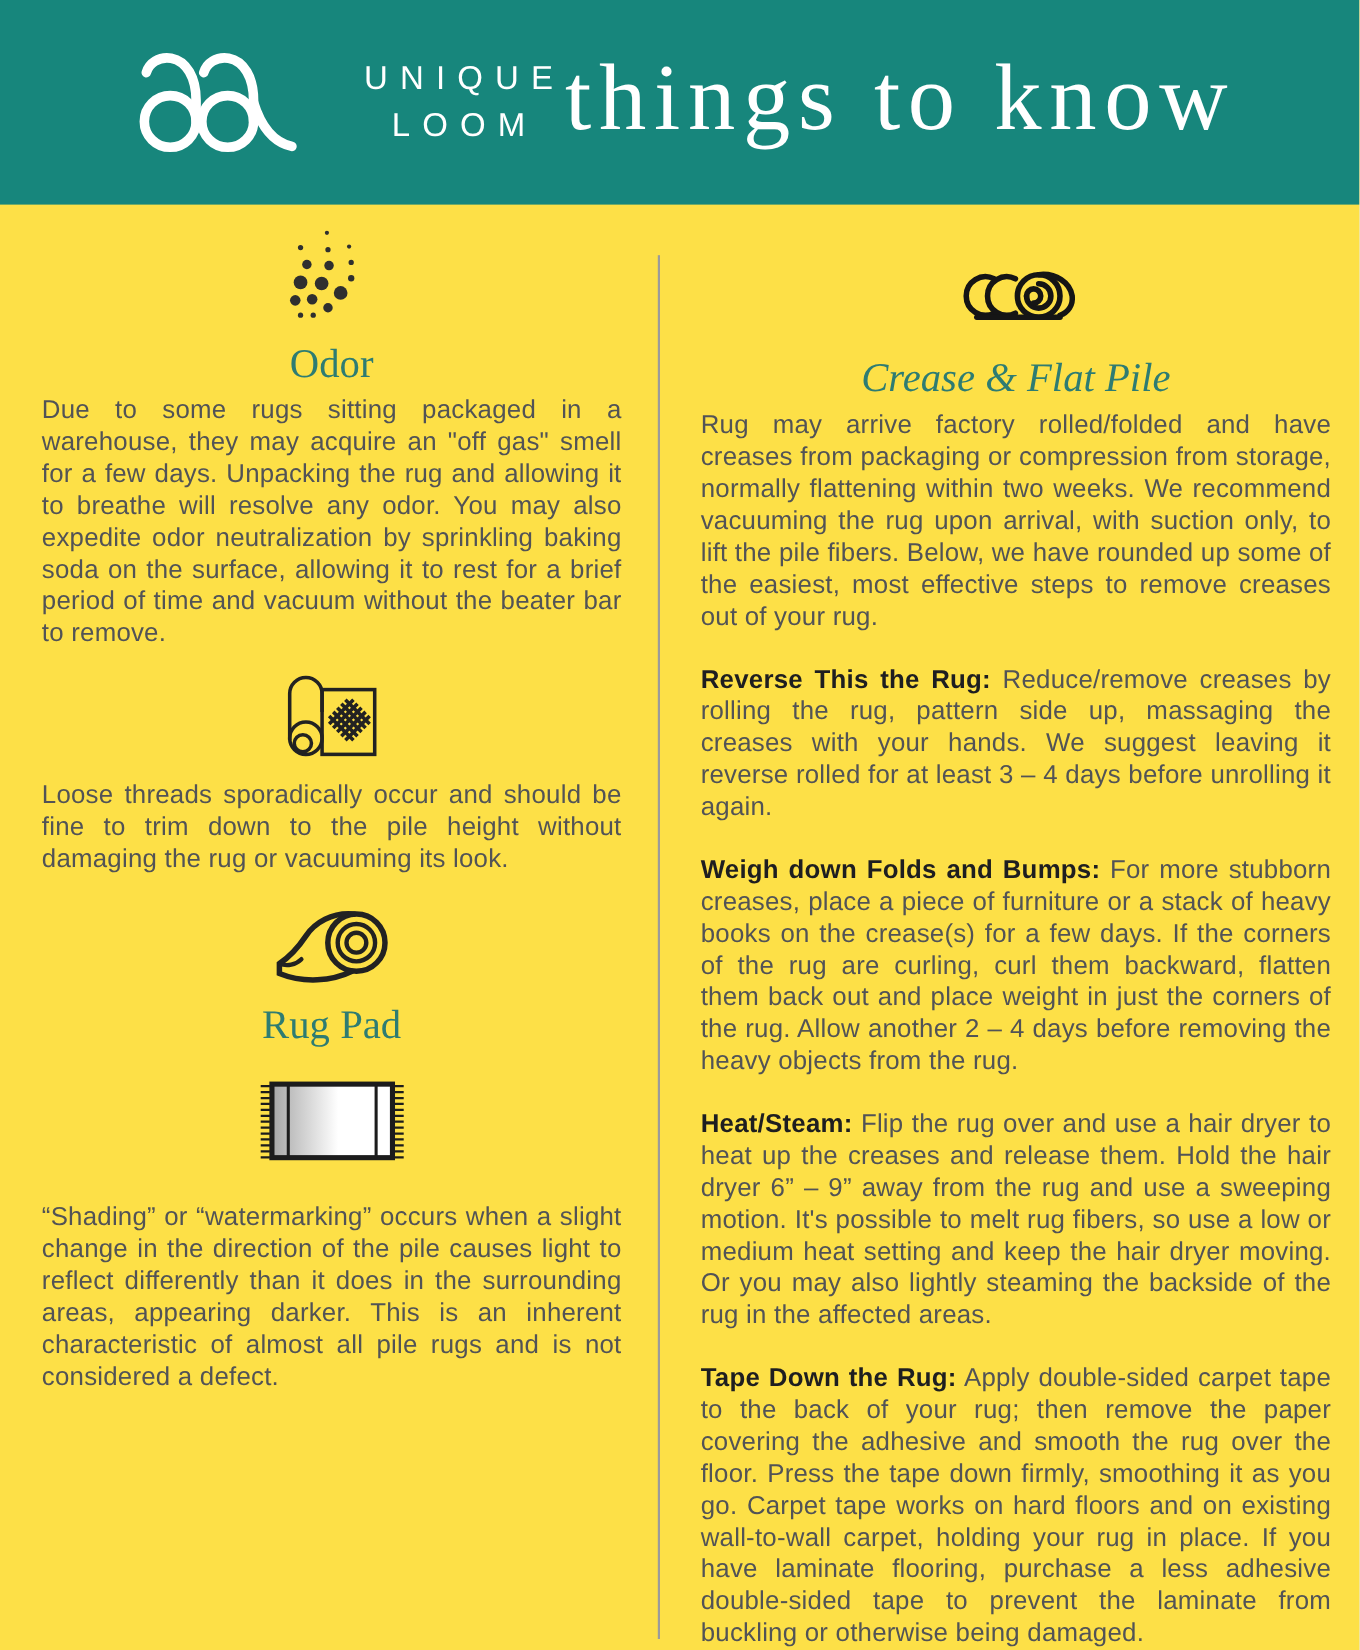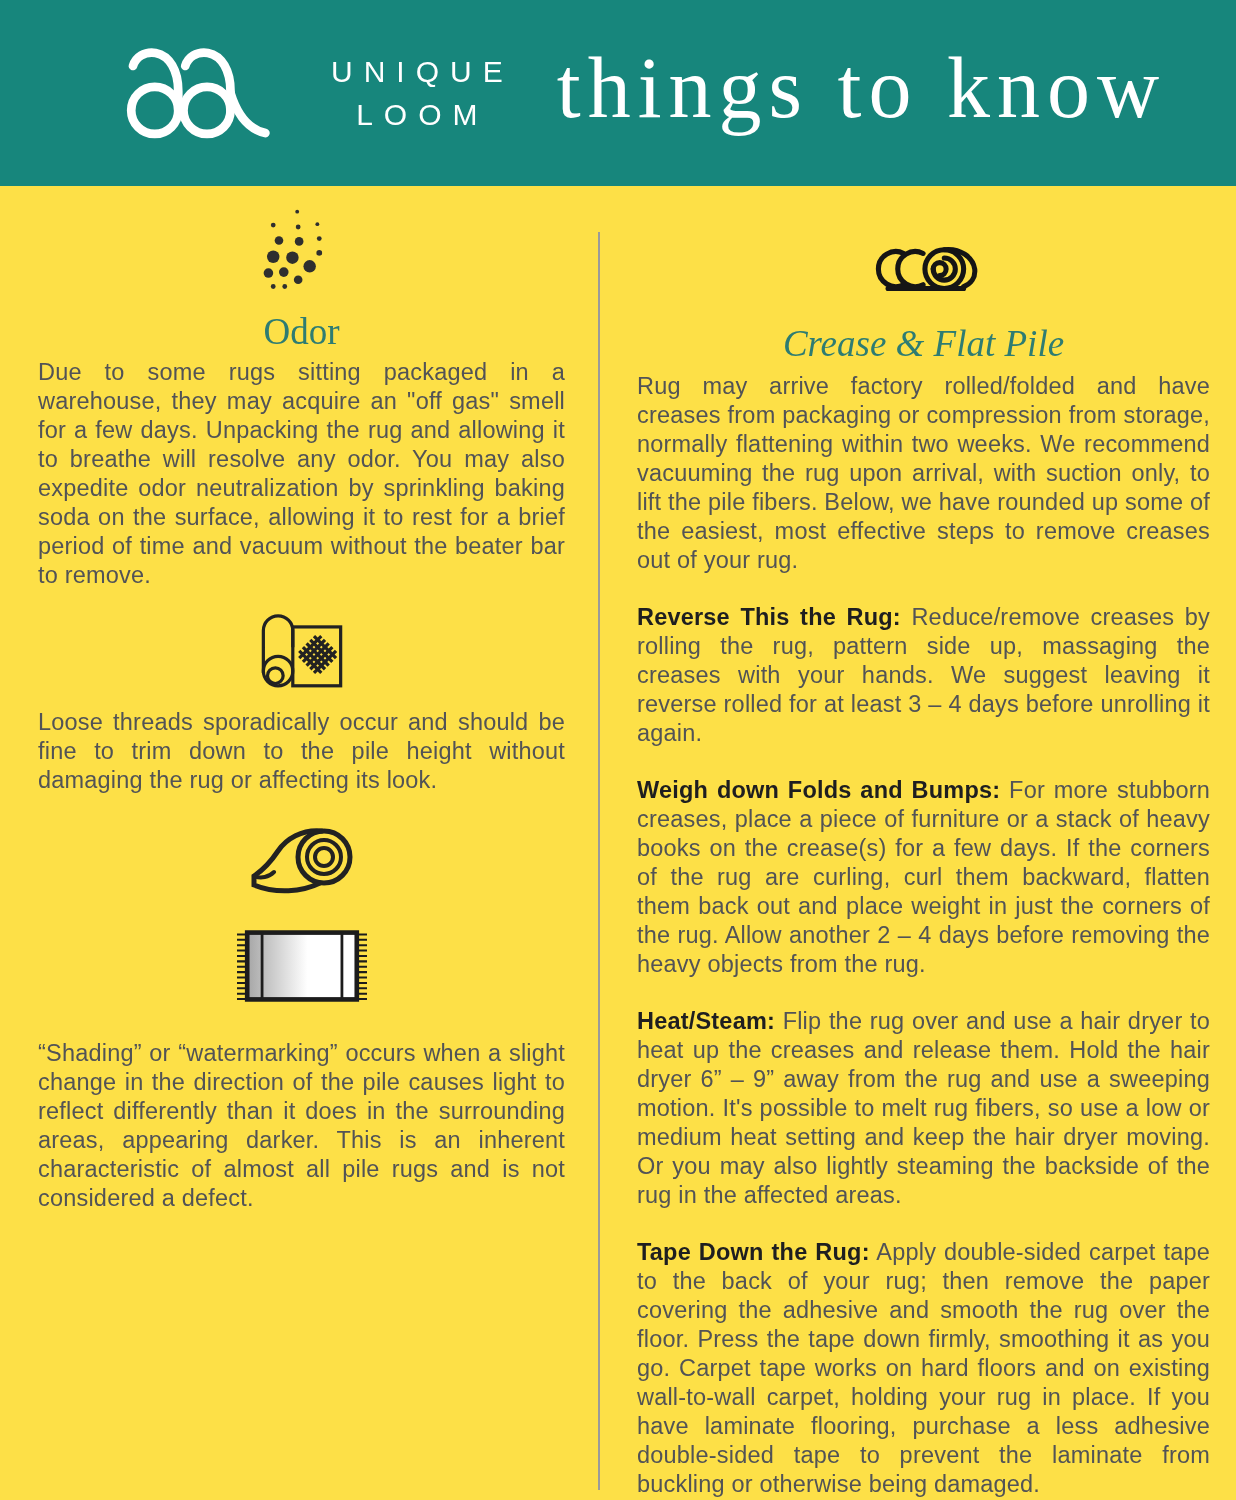--- a/index.html
+++ b/index.html
@@ -14,21 +14,21 @@
     background:#17867C;display:flex;align-items:center;
   }
   .brand{display:flex;align-items:center;margin-left:112px;}
   .logo{width:190px;height:108px;flex:0 0 auto;}
   .brand-text{
     display:flex;flex-direction:column;align-items:center;
     margin-left:18px;color:#fff;font-size:30px;font-weight:400;
     letter-spacing:11px;line-height:1.45;text-indent:11px;
   }
   .masthead-title{
-    flex:1;margin:0 70px 10px 0;text-align:right;color:#fff;
+    flex:1;margin:0 70px 10px 0;text-align:left;color:#fff;
     font-family:"Liberation Serif",serif;font-weight:400;
     font-size:86px;letter-spacing:7px;
   }
   
   .columns{position:absolute;left:0;top:186px;width:1148px;height:1314px;}
   .col{position:absolute;top:0;}
   .col.left{left:38px;width:527px;}
   .col.right{left:637px;width:573px;}
   .divider{
     position:absolute;left:598px;top:46px;width:2px;height:1258px;
@@ -120,33 +120,34 @@
           <g fill="none" stroke="#222222" stroke-width="3.5">
             <path d="M8 72 L8 26 A16 16 0 0 1 40 26 L40 44"></path>
             <rect x="40" y="22" width="52" height="64"></rect>
             <circle cx="24" cy="70" r="16"></circle>
             <circle cx="21" cy="75" r="8.5"></circle>
             <path d="M55 40 L79 64 M51 44 L75 68 M47 48 L71 72 M59 36 L83 60 M63 32 L87 56"></path>
             <path d="M55 64 L79 40 M59 68 L83 44 M63 72 L87 48 M51 60 L75 36 M47 56 L71 32"></path>
           </g>
         </svg>
       </div>
-      <p>Loose threads sporadically occur and should be fine to trim down to the pile height without damaging the rug or affecting its look.</p>
+      <p>Loose threads sporadically occur and should be fine to trim down to the pile height without damaging the rug or vacuuming its look.</p>
 
       <div class="icon-wrap icon-tape">
         <svg width="120" height="82" viewBox="0 0 120 82" aria-hidden="true">
           <g fill="none" stroke="#222222" stroke-linecap="round">
             <circle cx="82" cy="38" r="26" stroke-width="5"></circle>
             <circle cx="82" cy="38" r="17" stroke-width="4"></circle>
             <circle cx="82" cy="38" r="9" stroke-width="4"></circle>
             <path d="M80 12 C60 10 44 20 36 32 C30 41 21 51 12 57 L12 66 C34 75 60 73 78 64" stroke-width="5"></path>
             <path d="M12 57 C19 60 27 58 32 53" stroke-width="4"></path>
           </g>
         </svg>
       </div>
+      <h2 class="hd-rugpad">Rug Pad</h2>
 
       <div class="icon-wrap icon-shade">
         <svg width="136" height="78" viewBox="0 0 146 84" aria-hidden="true">
           <defs>
             <linearGradient id="shadeGrad" x1="0" y1="0" x2="1" y2="0">
               <stop offset="0" stop-color="#a6a6a6"></stop>
               <stop offset="0.55" stop-color="#ffffff"></stop>
             </linearGradient>
           </defs>
           <g stroke="#1c1c1c" stroke-width="2.2">

